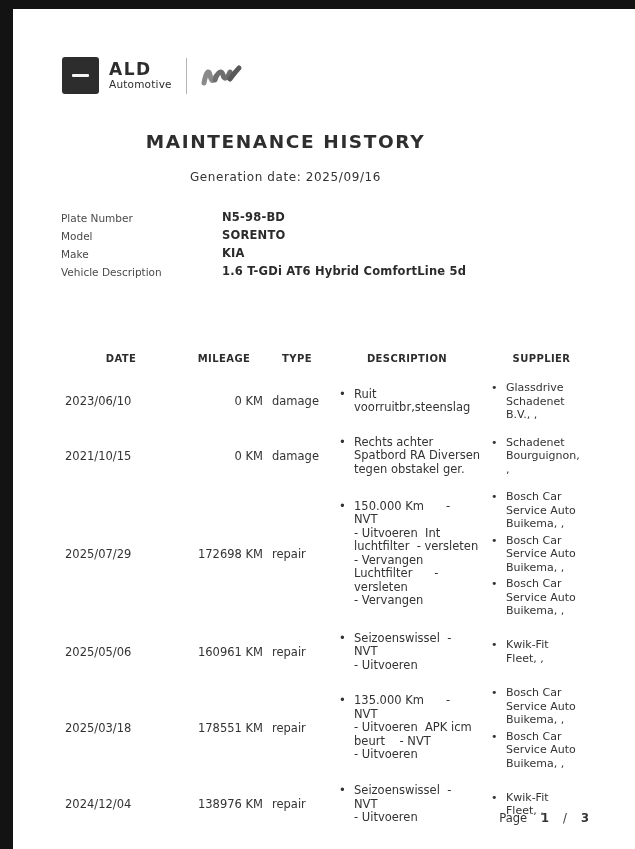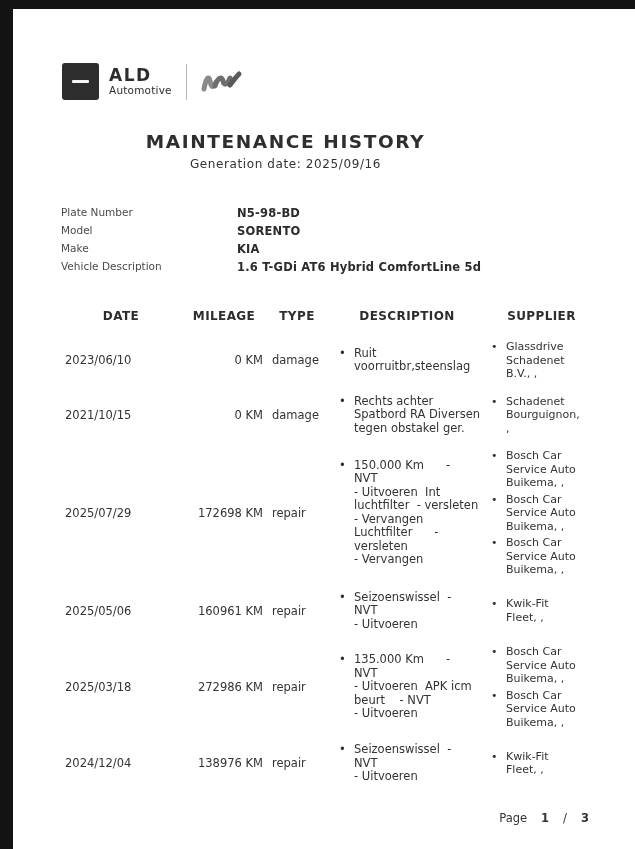--- a/index.html
+++ b/index.html
@@ -10,47 +10,47 @@
     color:#343434;
     position:relative;
     overflow:hidden;
   }
 
   
   .edge-left  { position:absolute; left:0; top:0; width:13px; height:849px; background:#131313; }
   .edge-top   { position:absolute; left:0; top:0; width:635px; height:9px;  background:#131313; }
 
   
-  .logo-row { position:absolute; left:62px; top:63px; display:flex; align-items:center; }
+  .logo-row { position:absolute; left:62px; top:57px; display:flex; align-items:center; }
   .logo-mark {
     width:37px; height:37px; background:#2e2d2e; border-radius:3px;
     display:flex; align-items:center; justify-content:center;
   }
   .logo-dash { width:17px; height:3px; background:#f5f5f5; border-radius:1px; }
   .logo-text { margin-left:10px; }
   .logo-ald { font-size:17px; font-weight:bold; letter-spacing:1.5px; color:#2e2d2e; line-height:1.05; }
   .logo-auto { font-size:10.5px; color:#2e2d2e; letter-spacing:0.2px; }
   .logo-divider { width:1px; height:36px; background:#b5b5b5; margin:0 12px 0 14px; }
   .scribble { width:44px; height:32px; }
 
   
   .title-block { position:absolute; left:0; top:131px; width:571px; text-align:center; }
   .doc-title { font-size:18.5px; font-weight:bold; letter-spacing:1.6px; color:#2e2e2e; }
-  .doc-subtitle { font-size:12px; letter-spacing:0.6px; color:#333; margin-top:5px; }
+  .doc-subtitle { font-size:12px; letter-spacing:0.6px; color:#333; margin-top:18px; }
 
   
   .info-block { position:absolute; left:61px; top:206px; }
-  .info-row { display:flex; align-items:flex-start; height:18px;gap:15px; }
+  .info-row { display:flex; align-items:flex-end; height:18px; }
   .info-label { width:114px; font-size:10.5px; color:#4a4a4a; }
   .info-value { font-size:11.5px; font-weight:bold; color:#2b2b2b; letter-spacing:0.2px;margin-left:47px; }
 
   
   .table { position:absolute; left:57px; top:303px; width:543px; }
   .thead, .trow { display:grid; grid-template-columns:128px 78px 68px 152px 117px; }
-  .thead { font-size:12px; font-weight:bold; letter-spacing:0.4px; color:#2d2d2d; padding:6px 0 10px 0; }
+  .thead { font-size:10px; font-weight:bold; letter-spacing:0.4px; color:#2d2d2d; padding:6px 0 10px 0;margin-top:44px; }
   .thead span { text-align:center; }
   .trow { align-items:center; padding:7px 0; font-size:11.5px; color:#333; }
   .c-date { padding-left:8px; }
   .c-mileage { text-align:right; }
   .c-type { padding-left:9px; }
   .c-desc { padding-left:6px; }
   .c-supplier { padding-left:6px; font-size:11px; }
   .bullet-item { display:flex; margin-bottom:3px; }
   .bullet-item:last-child { margin-bottom:0; }
   .bullet { flex:0 0 15px; padding-left:2px; line-height:13.5px; }
@@ -209,21 +209,21 @@
         <div class="cell c-supplier">
           <div class="bullet-item">
             <div class="bullet">•</div>
             <div class="btext">Kwik-Fit
 Fleet, ,</div>
           </div>
         </div>
       </div>
       <div class="trow">
         <div class="cell c-date">2025/03/18</div>
-        <div class="cell c-mileage">272986 KM</div>
+        <div class="cell c-mileage">178551 KM</div>
         <div class="cell c-type">repair</div>
         <div class="cell c-desc">
           <div class="bullet-item">
             <div class="bullet">•</div>
             <div class="btext">135.000 Km      -
 NVT
 - Uitvoeren  APK icm
 beurt    - NVT
 - Uitvoeren</div>
           </div>

